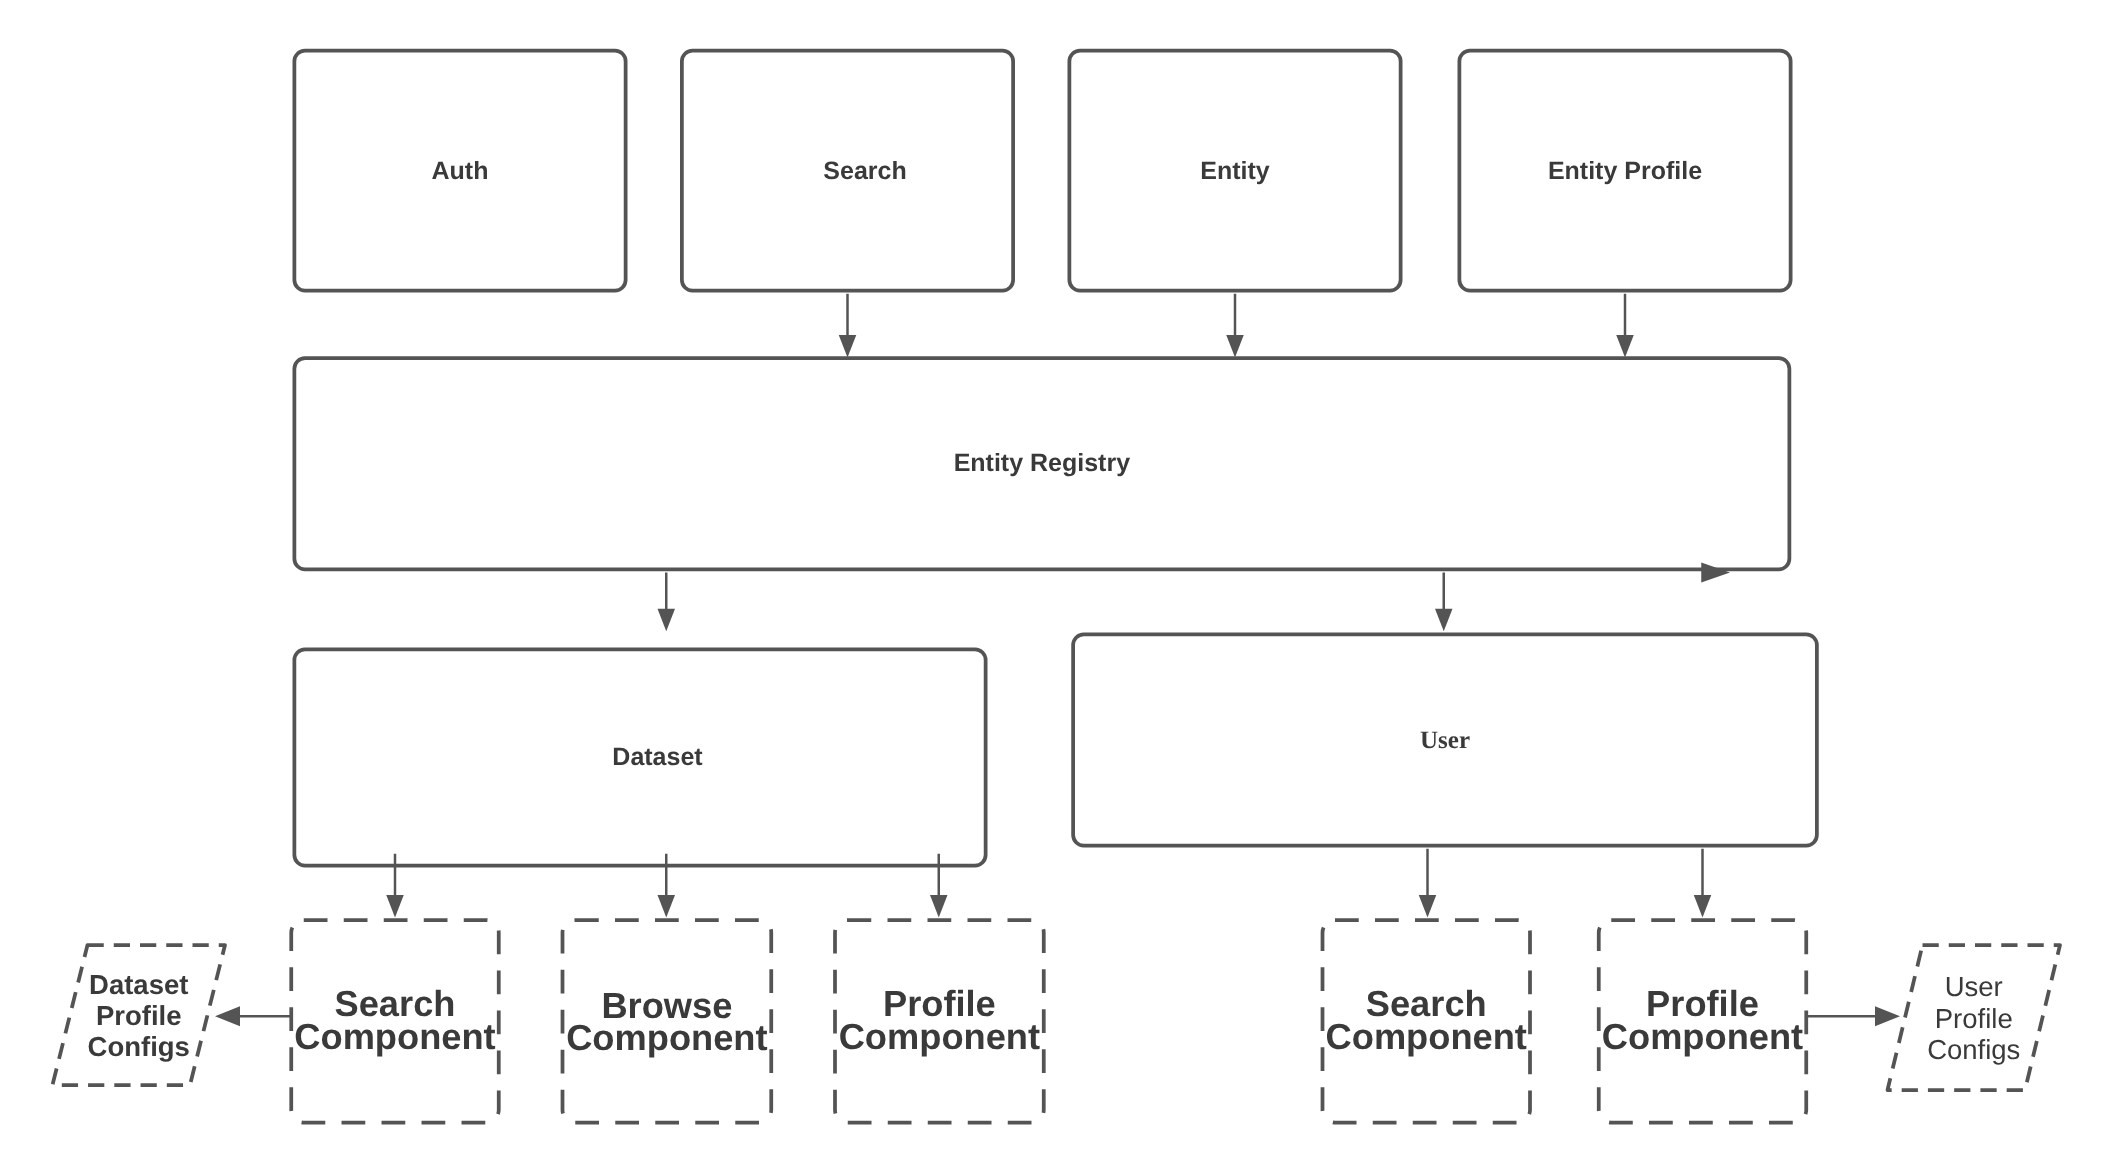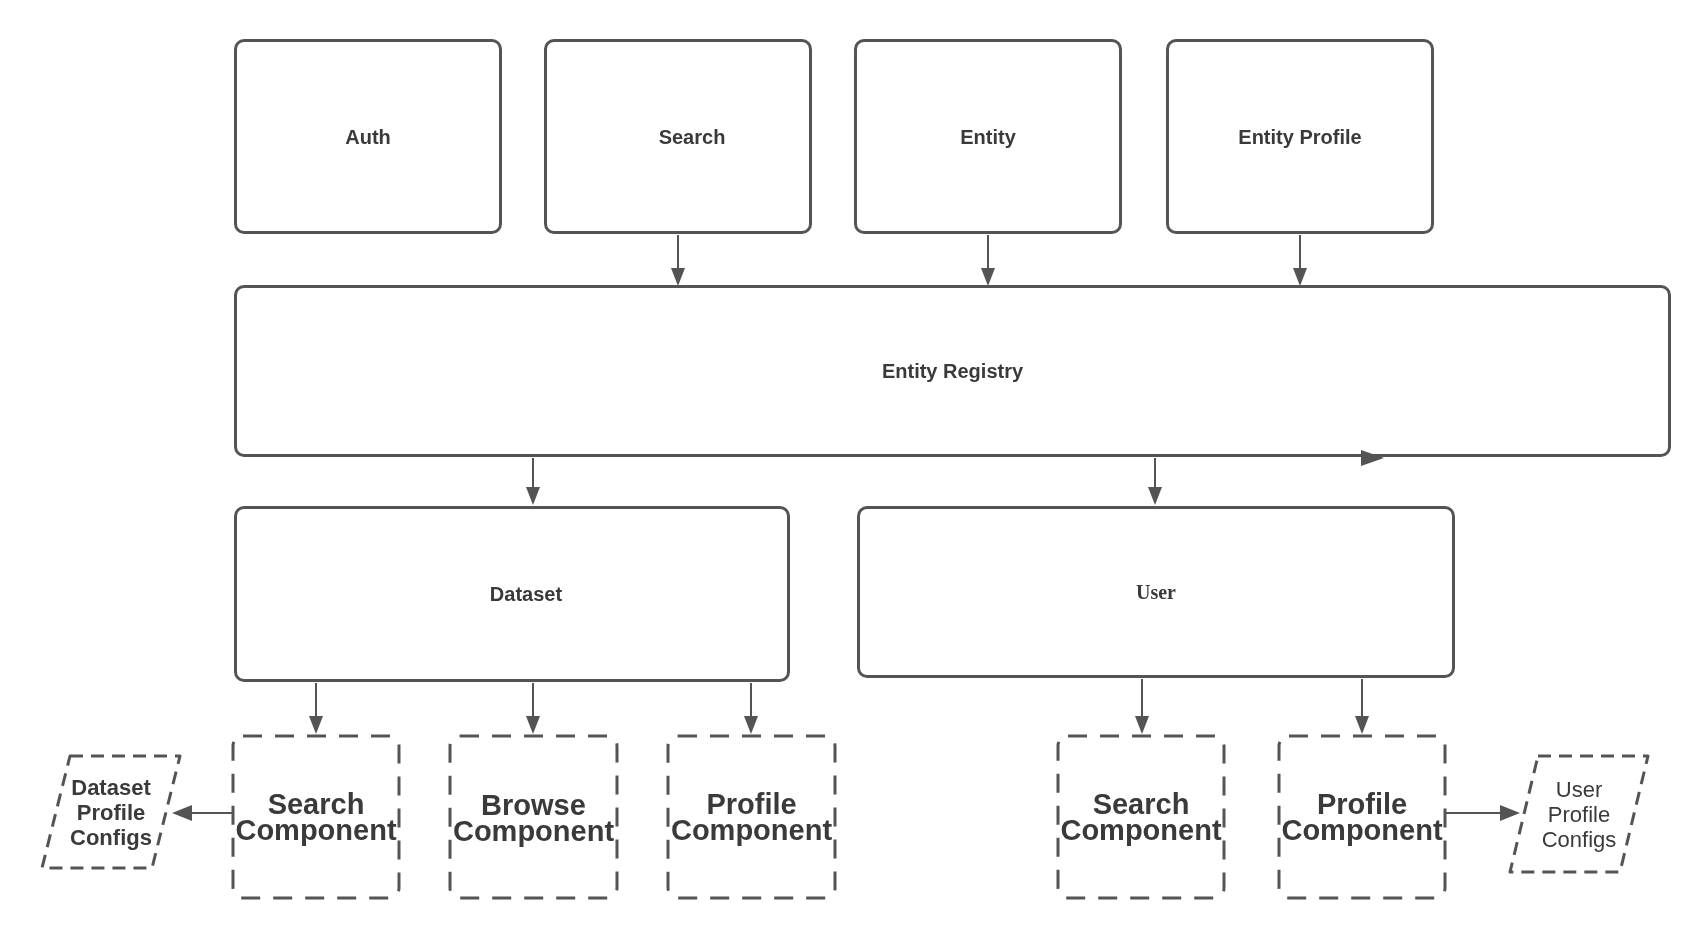--- a/index.html
+++ b/index.html
@@ -45,25 +45,25 @@
   </div>
 
   <div class="node" style="left:854px;top:39px;width:268px;height:195px;">
     <span>Entity</span>
   </div>
 
   <div class="node" style="left:1166px;top:39px;width:268px;height:195px;">
     <span>Entity Profile</span>
   </div>
 
-  <div class="node" style="left:234px;top:285px;width:1437px;height:172px;">
+  <div class="node" style="left:234px;top:285px;width:1199px;height:172px;">
     <span>Entity Registry</span>
   </div>
 
-  <div class="node" style="left:234px;top:506px;width:556px;height:176px;padding-left:28px;">
+  <div class="node" style="left:234px;top:518px;width:556px;height:176px;padding-left:28px;">
     <span>Dataset</span>
   </div>
 
   <div class="node" style="left:857px;top:506px;width:598px;height:172px;font-family:Liberation Serif, serif;">
     <span>User</span>
   </div>
 
   <div class="lbl comp" style="left:233px;top:736px;width:166px;height:162px;">
     <span>Search Component</span>
   </div>

